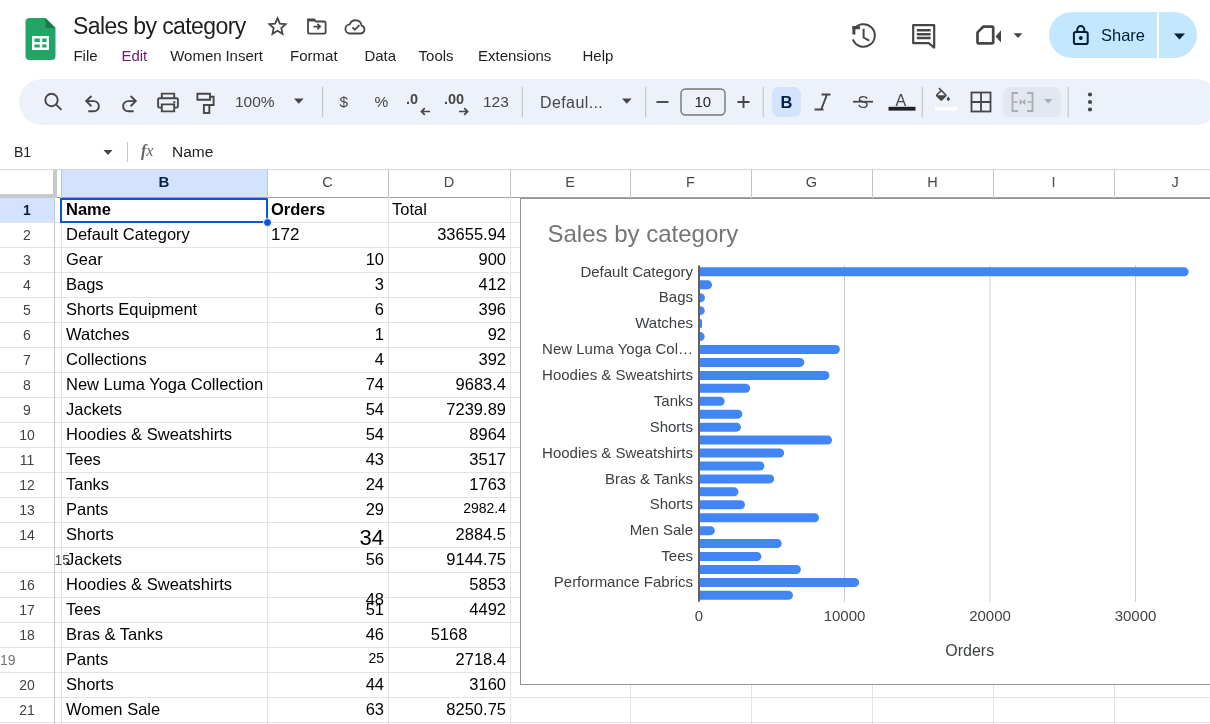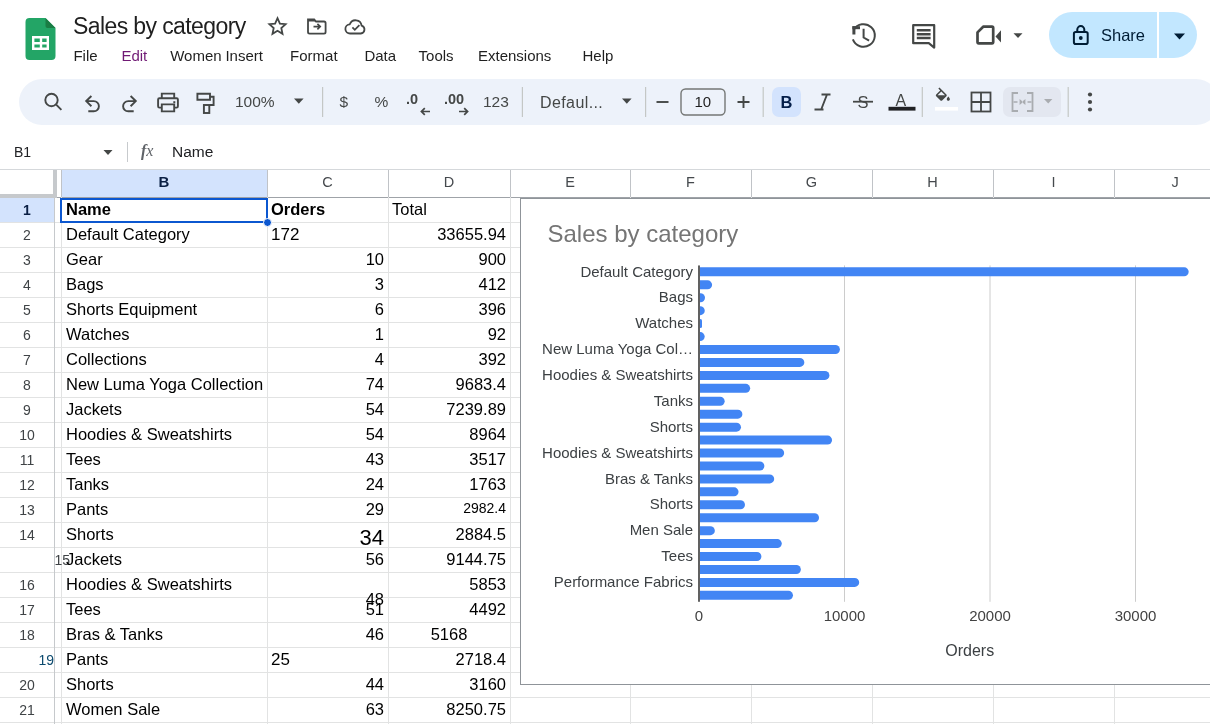--- a/index.html
+++ b/index.html
@@ -262,23 +262,23 @@
 <div class="abs" style="left:271px;top:590px;width:113px;text-align:right;font-size:16.5px;color:#000">48</div>
 <div class="abs" style="left:392px;top:575.0px;width:114px;text-align:right;font-size:16.5px;color:#000">5853</div>
 <div class="abs" style="left:0px;top:602.0px;width:54.0px;text-align:center;font-size:14px;font-weight:400;color:#3f4346">17</div>
 <div class="abs" style="left:66px;top:600.0px;width:197px;font-size:16.5px;font-weight:400;color:#000;white-space:nowrap;overflow:hidden">Tees</div>
 <div class="abs" style="left:271px;top:600.0px;width:113px;text-align:right;font-size:16.5px;color:#000">51</div>
 <div class="abs" style="left:392px;top:600.0px;width:114px;text-align:right;font-size:16.5px;color:#000">4492</div>
 <div class="abs" style="left:0px;top:627.0px;width:54.0px;text-align:center;font-size:14px;font-weight:400;color:#3f4346">18</div>
 <div class="abs" style="left:66px;top:625.0px;width:197px;font-size:16.5px;font-weight:400;color:#000;white-space:nowrap;overflow:hidden">Bras &amp; Tanks</div>
 <div class="abs" style="left:271px;top:625.0px;width:113px;text-align:right;font-size:16.5px;color:#000">46</div>
 <div class="abs" style="left:392px;top:625.0px;width:114px;text-align:center;font-size:16.5px;color:#000">5168</div>
-<div class="abs" style="left:0px;top:652.0px;width:54.0px;text-align:right;font-size:14px;font-weight:400;color:#0c4a6e">19</div>
+<div class="abs" style="left:0px;top:652.0px;width:54.0px;text-align:left;font-size:14px;font-weight:400;color:#737373">19</div>
 <div class="abs" style="left:66px;top:650.0px;width:197px;font-size:16.5px;font-weight:400;color:#000;white-space:nowrap;overflow:hidden">Pants</div>
-<div class="abs" style="left:271px;top:650.0px;width:113px;font-size:17px;color:#000">25</div>
+<div class="abs" style="left:271px;top:650.0px;width:113px;text-align:right;font-size:14px;color:#000">25</div>
 <div class="abs" style="left:392px;top:650.0px;width:114px;text-align:right;font-size:16.5px;color:#000">2718.4</div>
 <div class="abs" style="left:0px;top:677.0px;width:54.0px;text-align:center;font-size:14px;font-weight:400;color:#3f4346">20</div>
 <div class="abs" style="left:66px;top:675.0px;width:197px;font-size:16.5px;font-weight:400;color:#000;white-space:nowrap;overflow:hidden">Shorts</div>
 <div class="abs" style="left:271px;top:675.0px;width:113px;text-align:right;font-size:16.5px;color:#000">44</div>
 <div class="abs" style="left:392px;top:675.0px;width:114px;text-align:right;font-size:16.5px;color:#000">3160</div>
 <div class="abs" style="left:0px;top:702.0px;width:54.0px;text-align:center;font-size:14px;font-weight:400;color:#3f4346">21</div>
 <div class="abs" style="left:66px;top:700.0px;width:197px;font-size:16.5px;font-weight:400;color:#000;white-space:nowrap;overflow:hidden">Women Sale</div>
 <div class="abs" style="left:271px;top:700.0px;width:113px;text-align:right;font-size:16.5px;color:#000">63</div>
 <div class="abs" style="left:392px;top:700.0px;width:114px;text-align:right;font-size:16.5px;color:#000">8250.75</div>
 <div class="abs" style="left:60px;top:197.5px;width:208px;height:25.8px;border:2px solid #0b57d0"></div>

